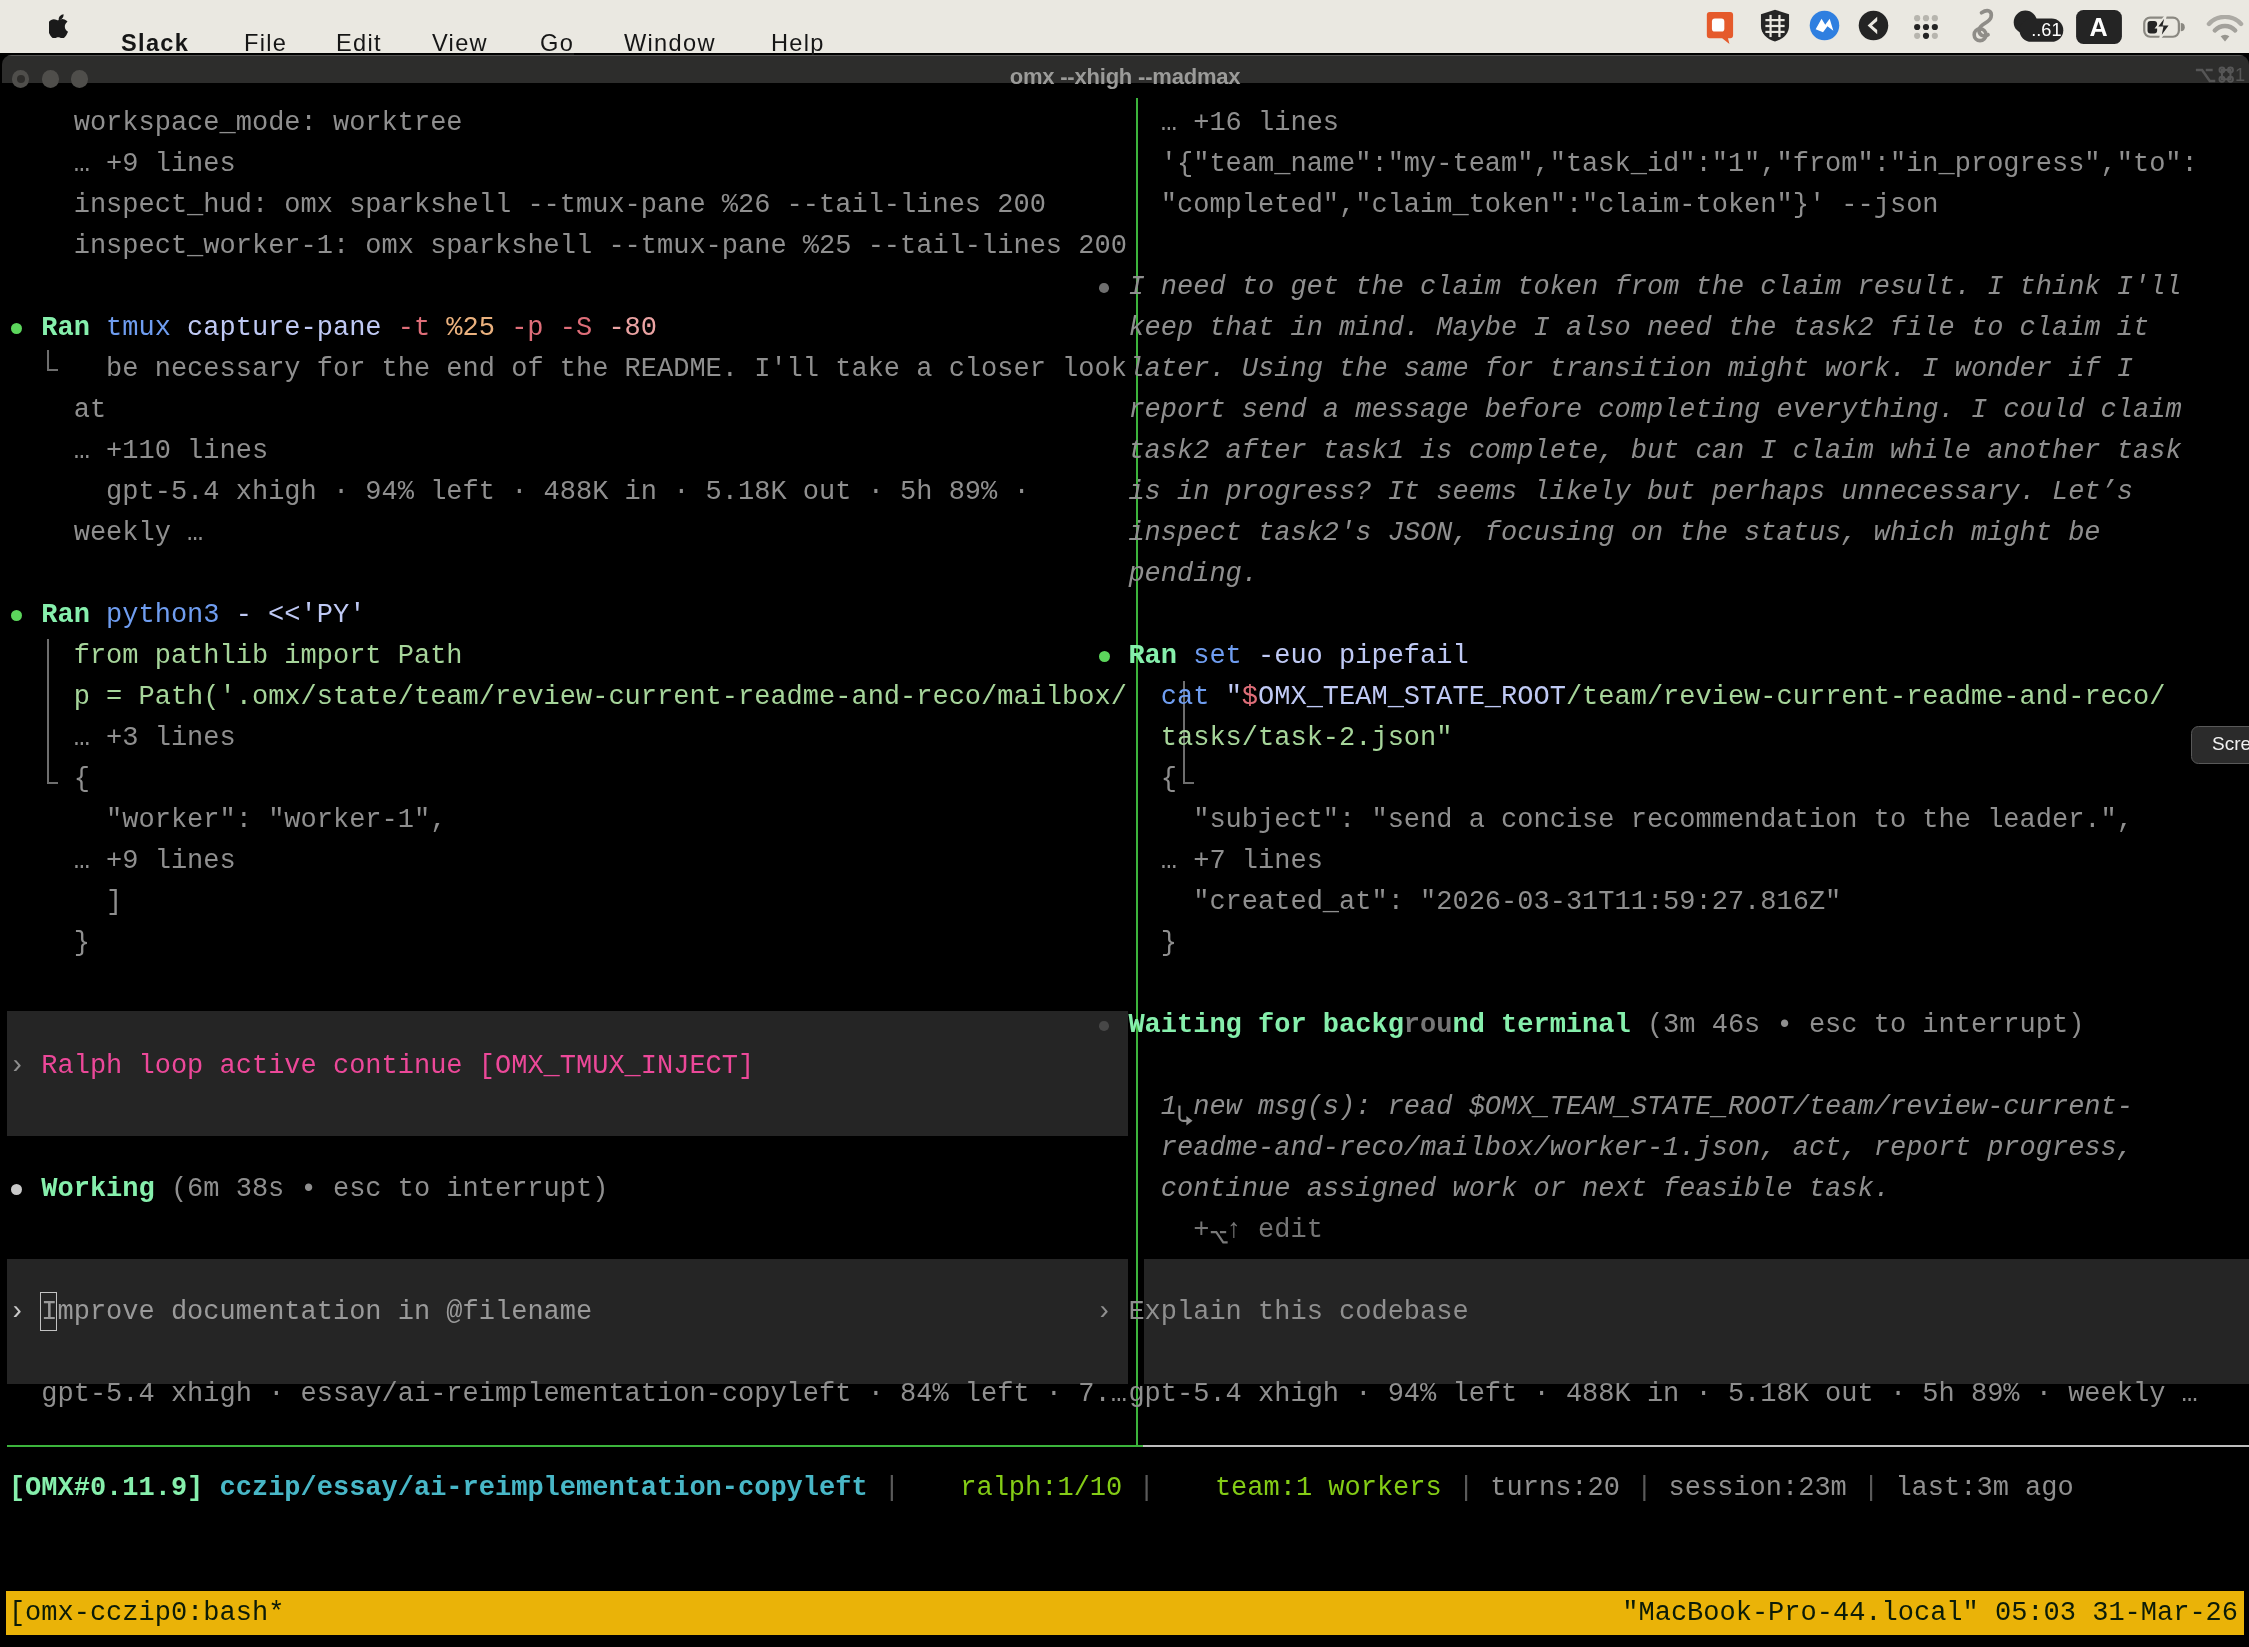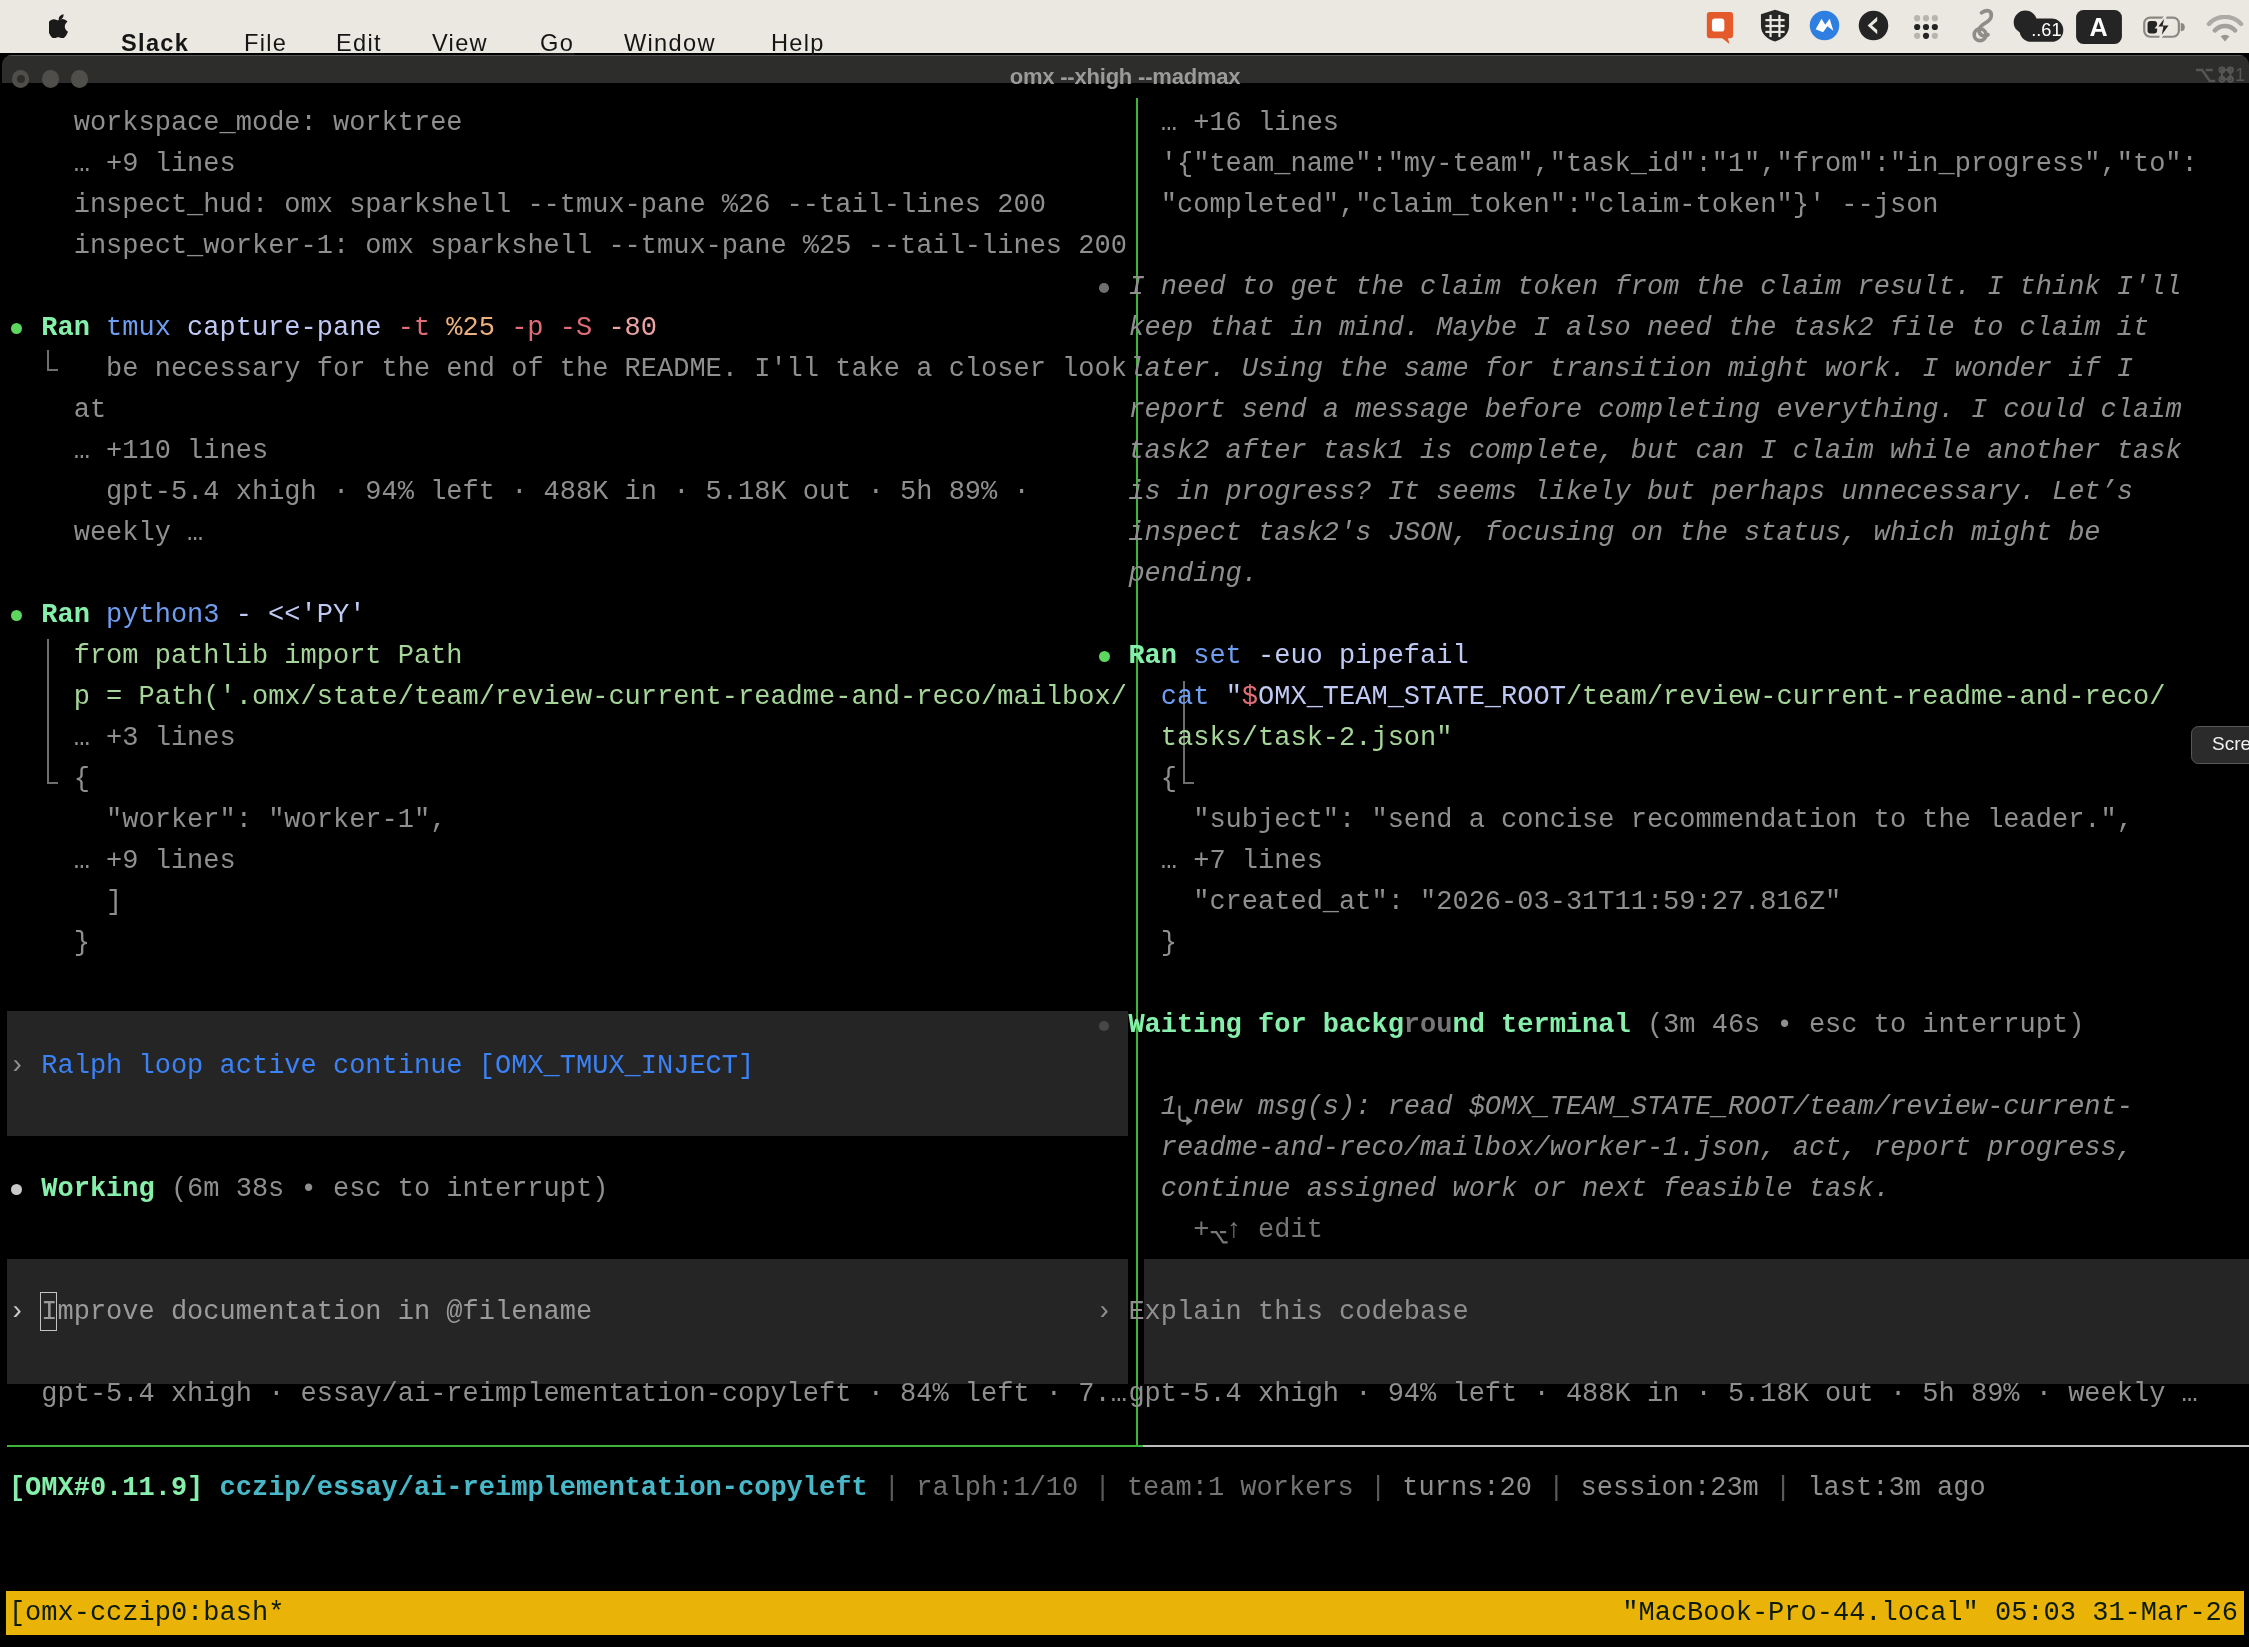--- a/index.html
+++ b/index.html
@@ -6,35 +6,35 @@
 #menubar{position:absolute;left:0;top:0;width:2250px;height:53px;background:#eae8e1;}
 .mi{position:absolute;top:16px;height:53px;line-height:55px;font-size:23.6px;color:#161616;letter-spacing:1.3px;}
 #win{position:absolute;left:1.5px;top:55px;width:2247px;height:1592px;background:#000;border-radius:9.6px 9.6px 0 0;overflow:hidden;}
 #tbar{position:absolute;left:0;top:0;width:100%;height:28px;background:#2d2d2c;border-top:1.5px solid #555453;}
 .tl{position:absolute;top:14px;width:17.7px;height:17.7px;border-radius:50%;background:#4f4e4b;}
 #title{position:absolute;width:100%;text-align:center;top:0;line-height:41px;font-size:22px;font-weight:bold;color:#9b9b99;letter-spacing:-0.2px;}
 pre{position:absolute;font-family:"Liberation Mono",monospace;font-size:27px;line-height:41px;color:#8f8f8f;white-space:pre;}
 .w{font-weight:bold;}
 .g{color:#8f8f8f;}
 .g2{color:#9a9a9a;}
-.lt{color:#3b82f6;}
+.lt{color:#ec4899;}
 .w{color:#86efac;}
 .cor{color:#757575;}
 .grn{color:#5cd65c;}
 .gb{color:#474747;}
 .th{color:#6f6f6f;}
 .wb{color:#c9c9c9;}
 .blu{color:#6f9df0;}
 .lav{color:#bfc9f4;}
 .red{color:#df6e79;}
 .orn{color:#eab17e;}
 .pnk{color:#eba3a3;}
 .pg{color:#a6d59a;}
 .cy{color:#48b7c7;font-weight:bold;}
-.sg{color:#737373;}
+.sg{color:#84cc16;margin-left:44px;}
 .dg{color:#5a5a5a;}
 .shim{color:#767676;}
 .shim{font-weight:bold;}
 i{font-style:italic;}
 .bu{display:inline-block;width:11px;height:11px;border-radius:50%;background:currentColor;margin:0 2.6px;vertical-align:0.7px;}
 .bu.th,.bu.gb{width:9.6px;height:9.6px;margin:0 3.3px;vertical-align:1.5px;}
 .corner{position:absolute;border-left:2.2px solid #6e6e6e;border-bottom:2.2px solid #6e6e6e;}
 .cur{position:relative;}
 .cur::after{content:'';position:absolute;left:-1.5px;top:-5.2px;width:15.5px;height:37px;border:1.8px solid #c3c3c3;}
 #divider{position:absolute;left:1136px;top:98px;width:2.2px;height:1347px;background:#3cb43c;}

